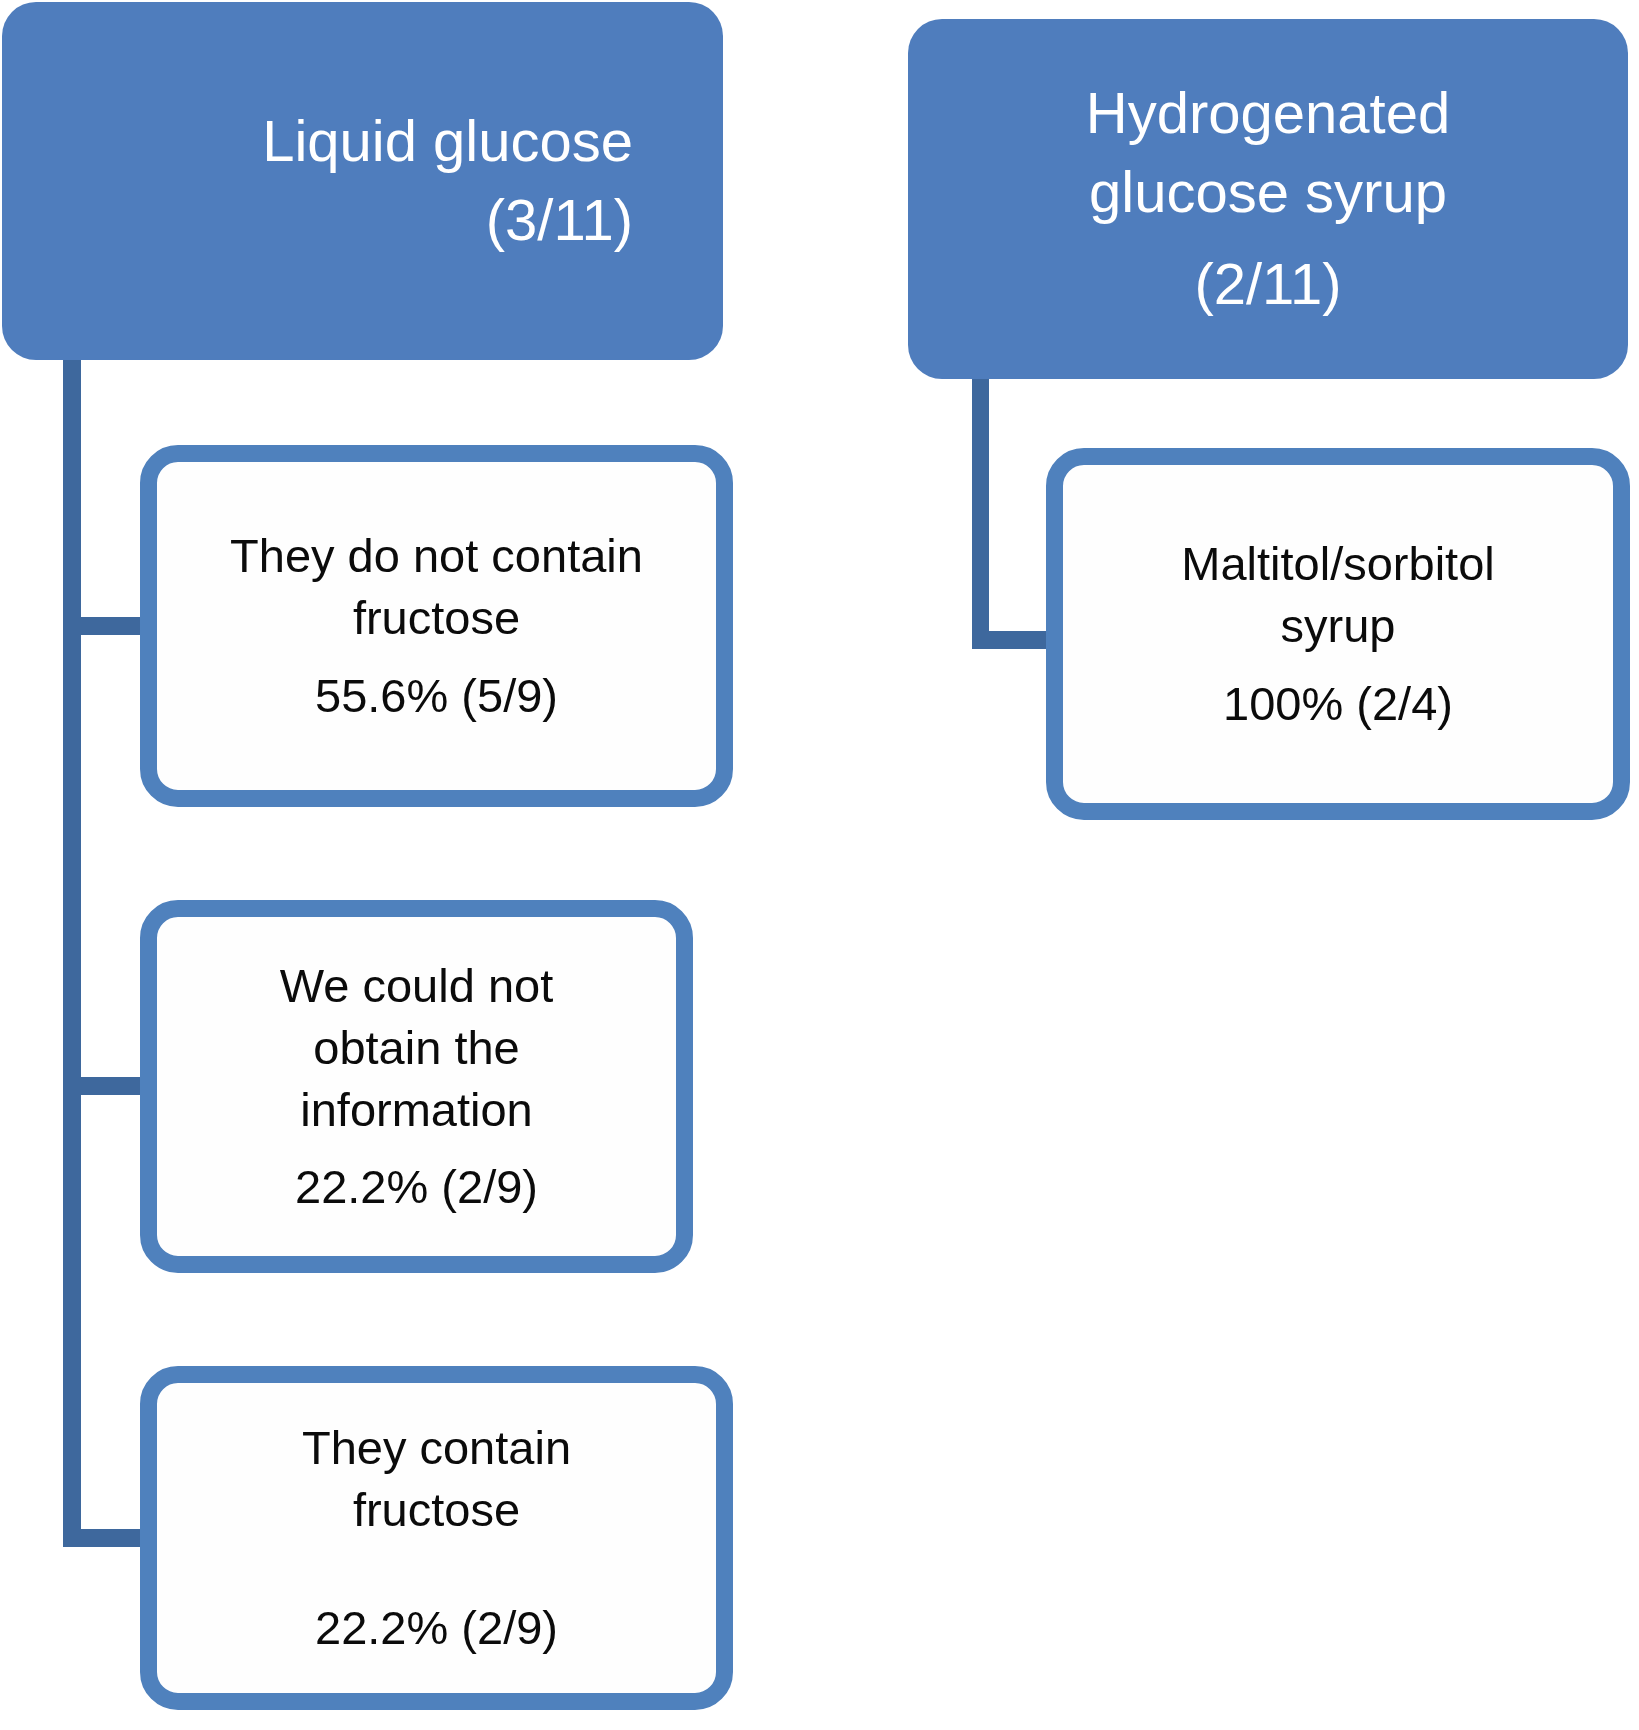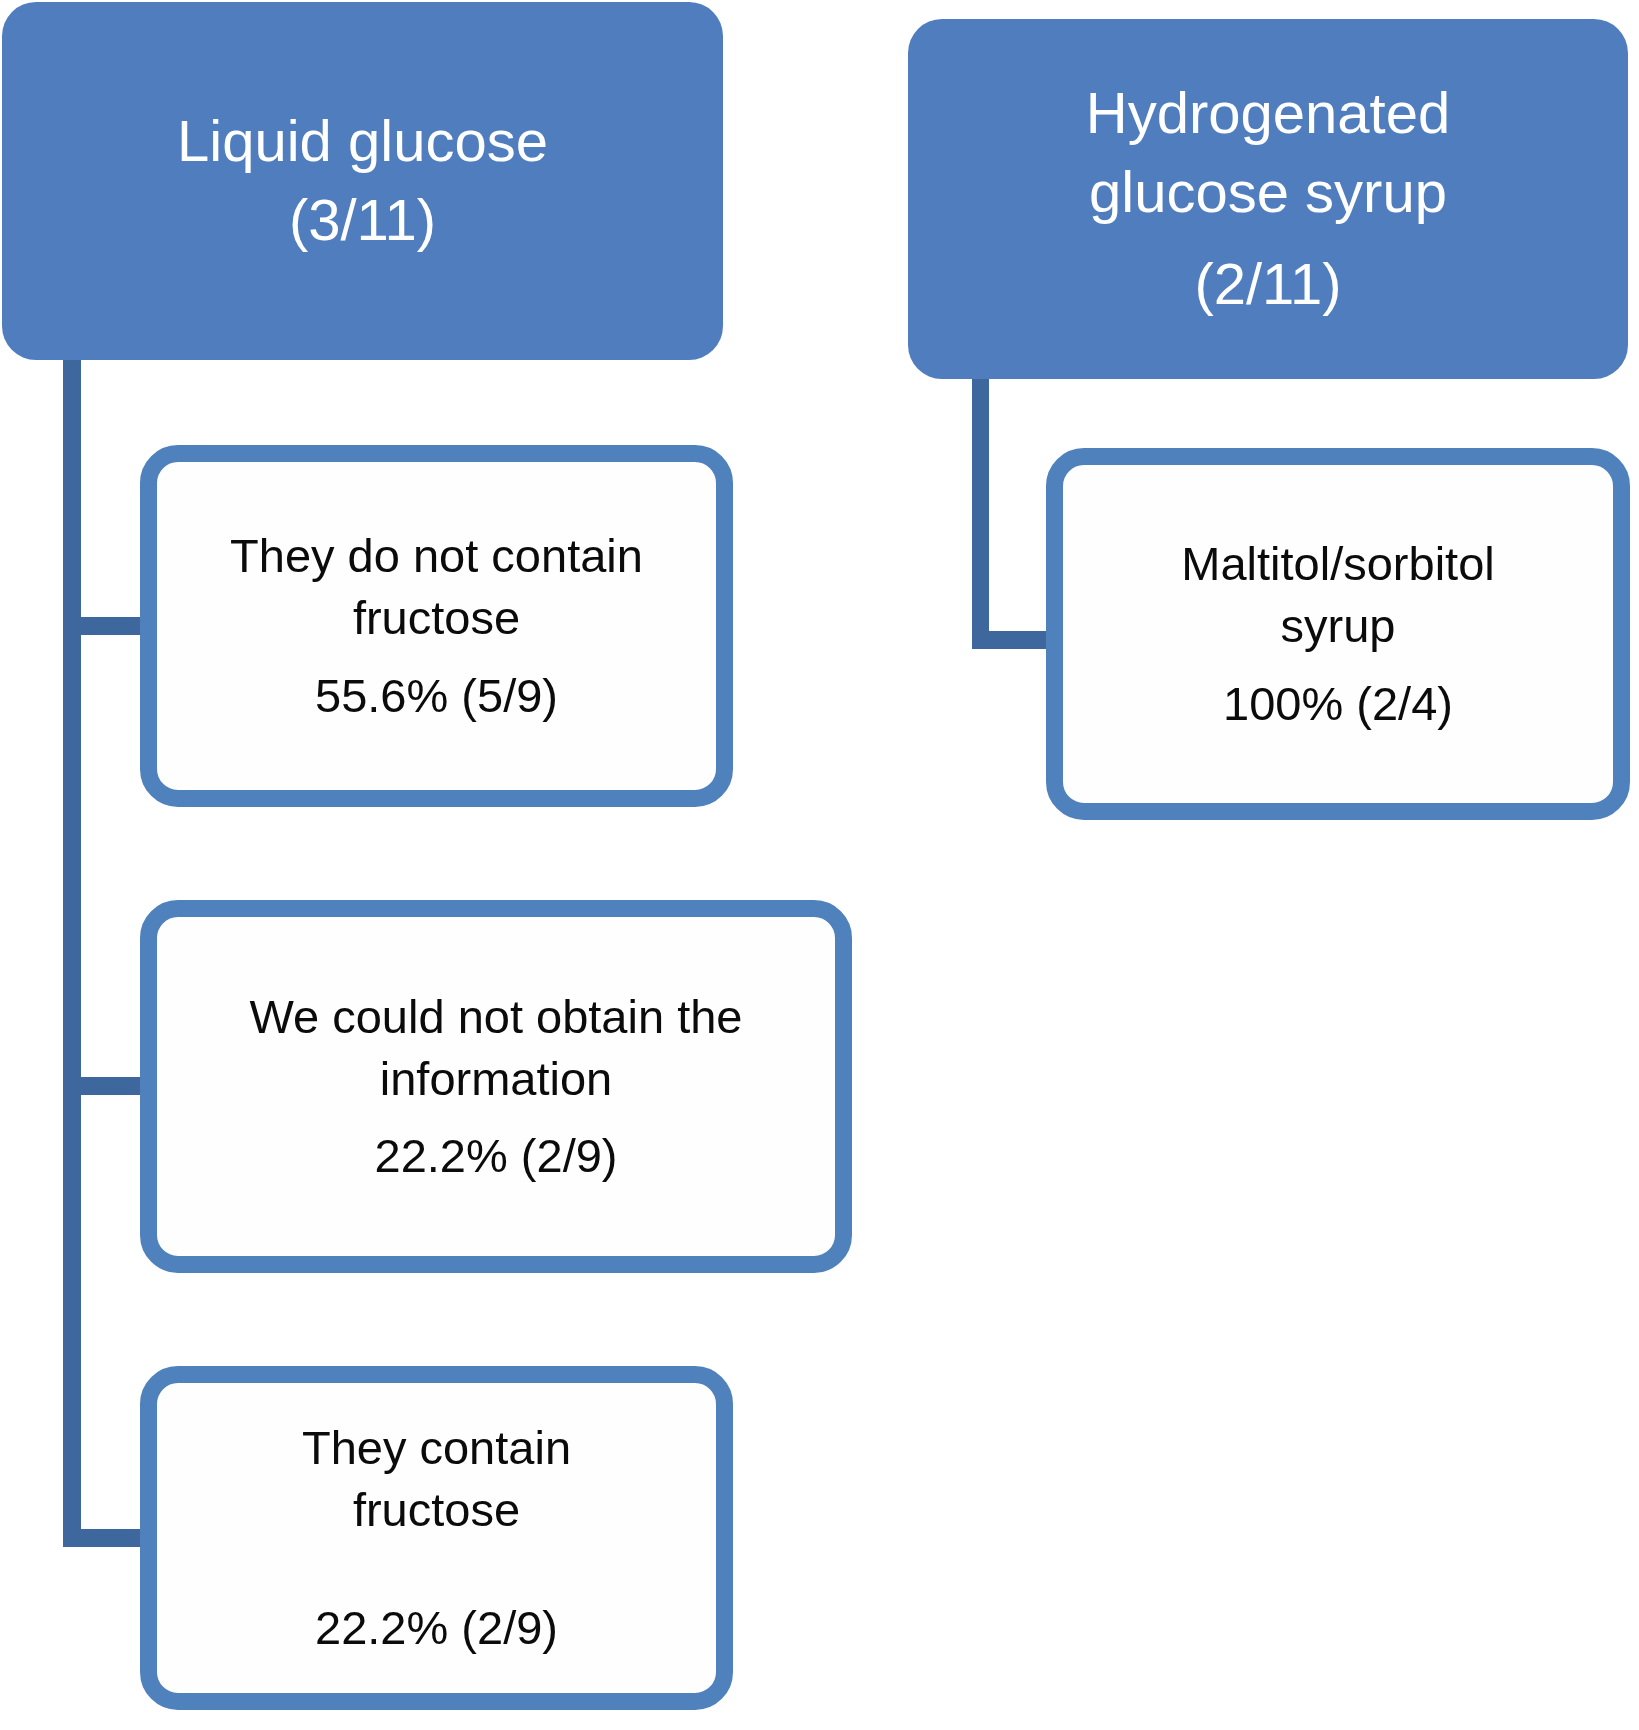--- a/index.html
+++ b/index.html
@@ -47,33 +47,33 @@
     font-size: 47px;
     line-height: 1.32;
   }
   .child-label { display: block; }
   .child-stat { display: block; margin-top: 15px; }
   .connector {
     position: absolute;
     background: var(--connector, #3e689d);
   }
   
-  #left-header  { left: 2px;    top: 2px;    width: 721px; height: 358px; }
+  #left-header  { left: 2px;    top: 2px;    width: 721px; height: 358px; align-items: flex-end; }
   #right-header { left: 908px;  top: 19px;    width: 720px; height: 360px; gap: 13px; }
 
   #left-trunk   { left: 63px;   top: 360px;  width: 18px;  height: 1187px; }
   #left-branch-1{ left: 72px;   top: 617px;  width: 70px;  height: 18px; }
   #left-branch-2{ left: 72px;   top: 1077px; width: 70px;  height: 18px; }
   #left-branch-3{ left: 72px;   top: 1529px; width: 70px;  height: 18px; }
 
   #right-trunk  { left: 972px;  top: 362px;  width: 17px;  height: 287px; }
   #right-branch { left: 972px;  top: 631px;  width: 78px;  height: 18px; }
 
   #child-1 { left: 140px;  top: 445px;  width: 593px; height: 362px; padding: 12px 55px; }
-  #child-2 { left: 140px;  top: 900px;  width: 712px; height: 373px; padding: 0 55px; }
+  #child-2 { left: 140px;  top: 900px;  width: 553px; height: 373px; padding: 0 55px; }
   #child-3 { left: 140px;  top: 1366px; width: 593px; height: 344px; padding: 0 55px; gap: 40px; }
   #child-r1{ left: 1046px; top: 448px;  width: 584px; height: 372px; padding: 0 98px; }
 </style>
 </head>
 <body>
 
 <div class="canvas">
 
   <div class="connector" id="left-trunk"></div>
   <div class="connector" id="left-branch-1"></div>

